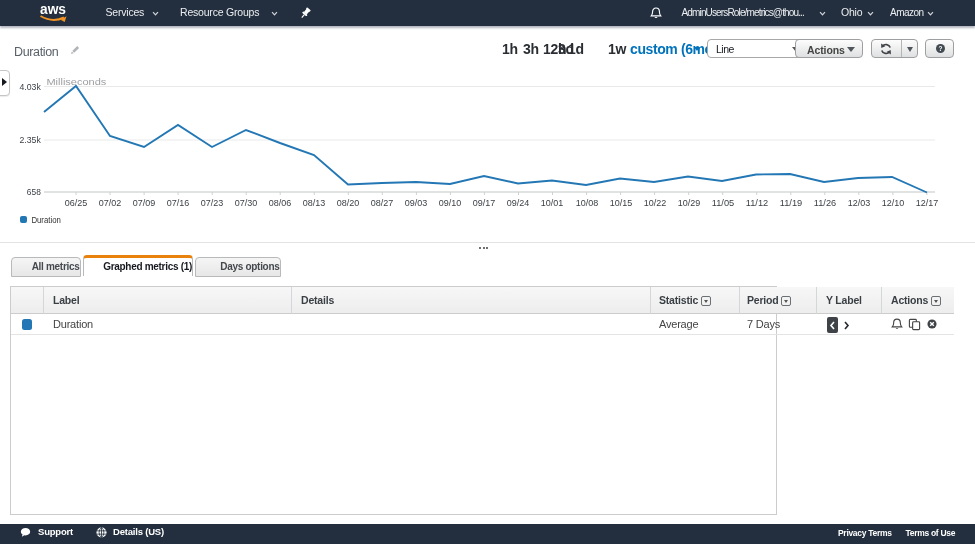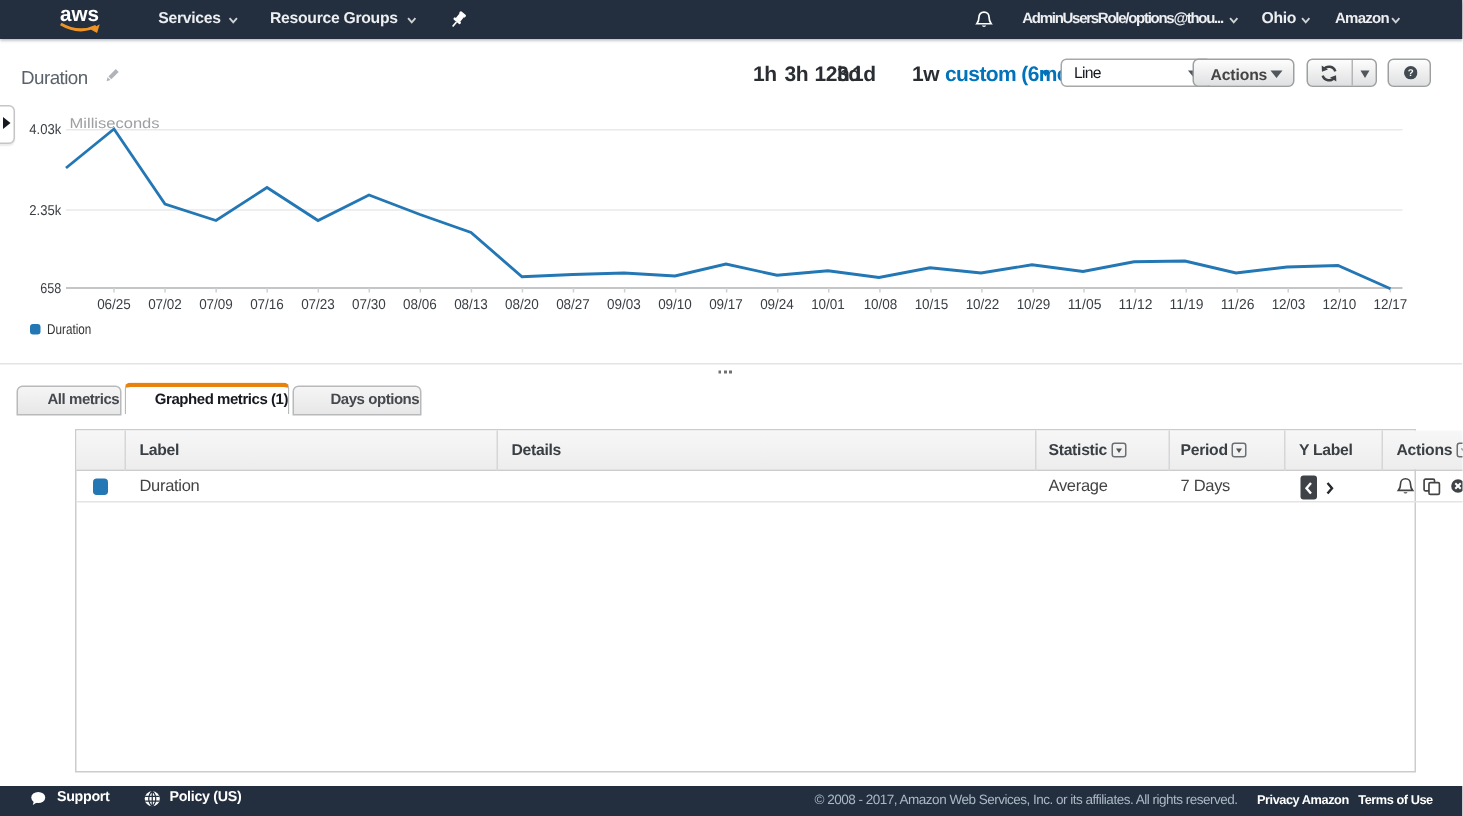--- a/index.html
+++ b/index.html
@@ -1,33 +1,33 @@
 <!DOCTYPE html>
 <html><head>
 <meta charset="utf-8">
 <style>
   * { margin:0; padding:0; box-sizing:border-box; }
   html,body { width:975px; height:544px; overflow:hidden; background:#fff;
     font-family:"Liberation Sans", sans-serif; position:relative; }
   .abs { position:absolute; }
   
   #topbar { position:absolute; left:0; top:0; width:975px; height:26px; background:#232f3e; box-shadow:0 1.5px 2px rgba(35,47,62,0.35); }
-  .navtxt { position:absolute; color:#eceef1; font-size:10.5px; letter-spacing:-0.2px; font-weight:bold; top:7px; line-height:11px; white-space:nowrap; }
+  .navtxt { position:absolute; color:#eceef1; font-size:10.5px; letter-spacing:-0.2px; font-weight:normal; top:7px; line-height:11px; white-space:nowrap; }
   .chev { position:absolute; width:7px; height:7px; top:10px; }
   
   .btn { position:absolute; top:38.5px; height:19.5px; border:1px solid #9d9fa1; border-radius:4px;
     background:linear-gradient(to bottom,#fdfdfd,#dfe0e1); font-size:11px; font-weight:bold; color:#444; }
   .tr { position:absolute; top:43.5px; font-size:14px; letter-spacing:-0.3px; line-height:10px; font-weight:bold; color:#2a2e33; }
   .caret { display:inline-block; width:0; height:0; border-left:4px solid transparent;
     border-right:4px solid transparent; border-top:5px solid #50565c; vertical-align:middle; }
   
   .tab { position:absolute; font-size:10px; letter-spacing:-0.3px; font-weight:bold; color:#45494e; text-align:right; white-space:nowrap;
     border:1px solid #b8b9ba; border-radius:4px 4px 0 0; background:linear-gradient(to bottom,#f5f5f5,#e7e7e8); }
   
-  #panel { position:absolute; left:10px; top:286px; width:894px; height:229px; border:1px solid #ccc; background:#fff;margin-left:40px; }
+  #panel { position:absolute; left:10px; top:286px; width:767px; height:229px; border:1px solid #ccc; background:#fff; }
   #thead { position:absolute; left:0; top:0; width:943px; height:26.5px;
     background:linear-gradient(to bottom,#f7f7f7,#ededee); border-bottom:1px solid #ccc; }
   .th { position:absolute; top:7px; font-size:10.5px; letter-spacing:-0.2px; line-height:13px; font-weight:bold; color:#3a3f44; white-space:nowrap; }
   .tsep { position:absolute; top:0; width:1px; height:26.5px; background:#d5d6d7; }
   .td { position:absolute; top:30.5px; font-size:11px; letter-spacing:-0.2px; line-height:13px; color:#444; white-space:nowrap; }
   .mini { display:inline-block; width:10px; height:10px; border:1px solid #6b7074; border-radius:2px;
     vertical-align:-2px; margin-left:3px; position:relative; }
   .mini:after { content:""; position:absolute; left:2px; top:3px; width:0; height:0;
     border-left:2.5px solid transparent; border-right:2.5px solid transparent; border-top:3.5px solid #555; }
   
@@ -56,21 +56,21 @@
         <rect x="3" y="0.5" width="5" height="2" rx="0.8" fill="#fff"></rect>
     <rect x="3.6" y="2" width="3.8" height="4.5" fill="#fff"></rect>
     <rect x="2.6" y="6.2" width="5.8" height="1.8" rx="0.8" fill="#fff"></rect>
     <rect x="5.1" y="8" width="1.1" height="4" fill="#fff"></rect>
       </g>
   </svg>
   <svg class="abs" style="left:649.5px;top:7px" width="12" height="13" viewBox="0 0 13 15">
     <path d="M6.5 1.2 C4 1.2 2.6 3 2.6 5.2 C2.6 8.2 1.6 9.4 1 10.2 L12 10.2 C11.4 9.4 10.4 8.2 10.4 5.2 C10.4 3 9 1.2 6.5 1.2 Z" fill="none" stroke="#fff" stroke-width="1.3"></path>
     <path d="M4.7 11.6 A2 2 0 0 0 8.3 11.6 Z" fill="#fff"></path>
   </svg>
-  <div class="navtxt" style="left:681.5px;font-size:10px;letter-spacing:-0.85px">AdminUsersRole/options@thou...</div>
+  <div class="navtxt" style="left:681.5px;font-size:10px;letter-spacing:-0.85px">AdminUsersRole/metrics@thou...</div>
   <svg class="chev" style="left:818.5px" viewBox="0 0 10 10">
       <path d="M1.5 3 L5 7 L8.5 3" fill="none" stroke="#cfd3d8" stroke-width="1.8"></path>
     </svg>
   <div class="navtxt" style="left:841px">Ohio</div>
   <svg class="chev" style="left:866.5px" viewBox="0 0 10 10">
       <path d="M1.5 3 L5 7 L8.5 3" fill="none" stroke="#cfd3d8" stroke-width="1.8"></path>
     </svg>
   <div class="navtxt" style="left:890px;font-size:10px;letter-spacing:-0.5px">Amazon</div>
   <svg class="chev" style="left:927px" viewBox="0 0 10 10">
       <path d="M1.5 3 L5 7 L8.5 3" fill="none" stroke="#cfd3d8" stroke-width="1.8"></path>
@@ -245,17 +245,16 @@
 <div id="footer">
   <svg class="abs" style="left:19.5px;top:3px" width="11" height="11" viewBox="0 0 13 12">
     <ellipse cx="6.5" cy="5" rx="5.5" ry="4.4" fill="#fff"></ellipse>
     <path d="M3 8 L2.2 11 L6 8.6 Z" fill="#fff"></path>
   </svg>
   <div class="ftxt" style="left:38px">Support</div>
   <svg class="abs" style="left:96px;top:3px" width="11" height="11" viewBox="0 0 12 12">
     <circle cx="6" cy="6" r="5.5" fill="#fff"></circle>
     <path d="M6 .5 C2.6 3 2.6 9 6 11.5 M6 .5 C9.4 3 9.4 9 6 11.5 M.8 4.2 L11.2 4.2 M.8 7.8 L11.2 7.8 M6 .5 L6 11.5" stroke="#232f3e" stroke-width="0.9" fill="none"></path>
   </svg>
-  <div class="ftxt" style="left:113px">Policy (US)</div>
-  <div class="ftxt" style="left:543px;font-weight:normal;font-size:9px;letter-spacing:-0.33px;color:#aab7c4;top:2.5px">© 2008 - 2017, Amazon Web Services, Inc. or its affiliates. All rights reserved.</div>
-  <div class="ftxt" style="left:838px;font-size:8.5px;letter-spacing:-0.3px;top:3px">Privacy Amazon</div>
+  <div class="ftxt" style="left:113px">Details (US)</div>
+  <div class="ftxt" style="left:838px;font-size:8.5px;letter-spacing:-0.3px;top:3px">Privacy Terms</div>
   <div class="ftxt" style="left:905.5px;font-size:8.5px;letter-spacing:-0.3px;top:3px">Terms of Use</div>
 </div>
 
 </body></html>

